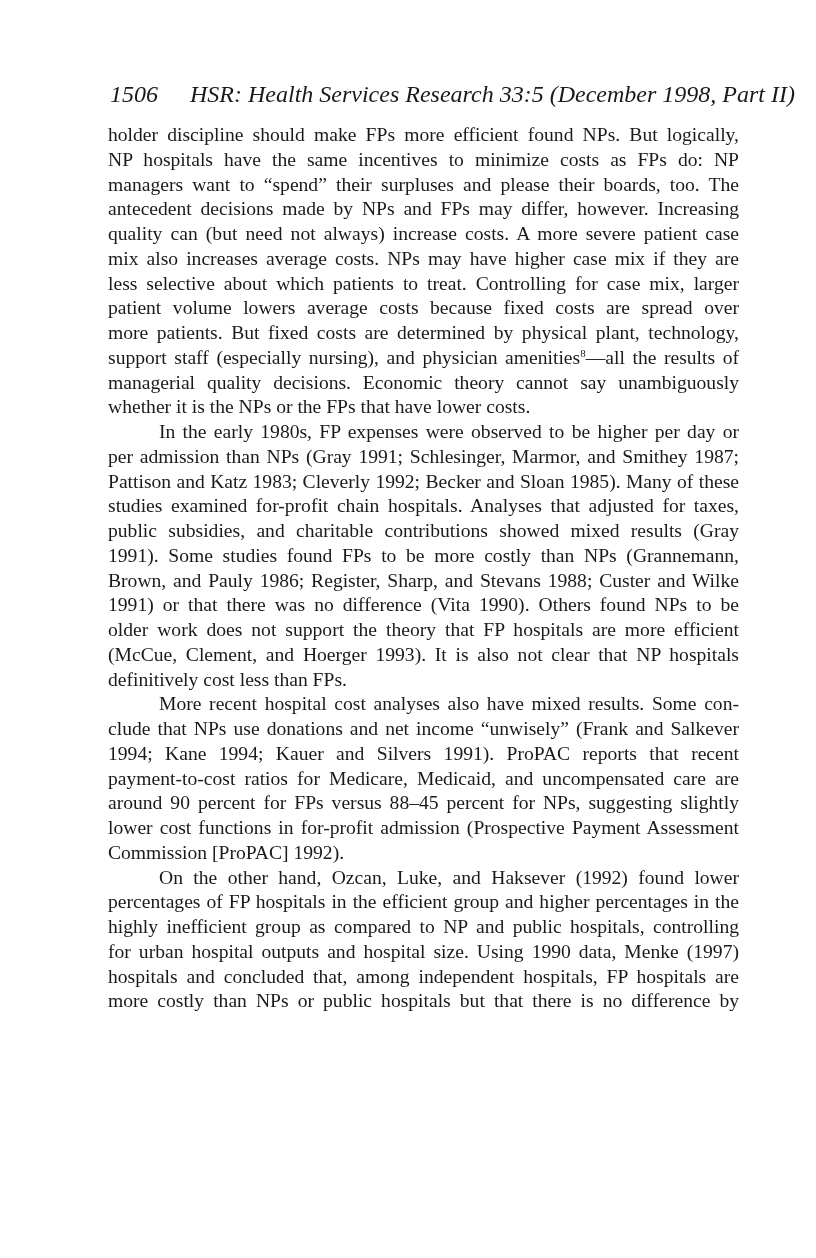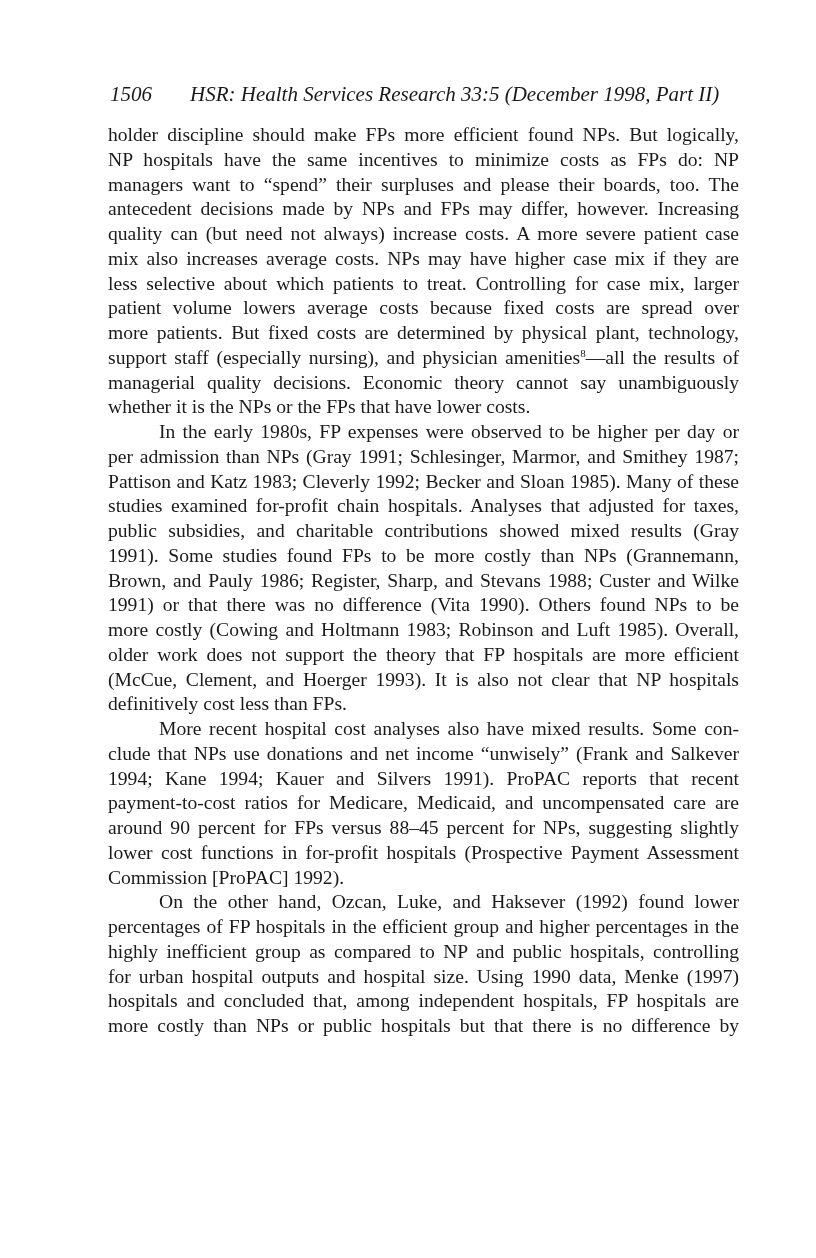--- a/index.html
+++ b/index.html
@@ -13,21 +13,21 @@
       position: relative;
       overflow: hidden;
       color: #1a1a1a;
       font-family: "Liberation Serif", "DejaVu Serif", serif;
     }
     .running-head {
       position: absolute;
       left: 110px;
       top: 82px;
       width: 640px;
-      font-size: 21px;
+      font-size: 24px;
       font-style: italic;
       line-height: 24px;
       white-space: nowrap;
     }
     .running-head .page-number {
       display: inline-block;
       width: 80px;
     }
     .body-text {
       position: absolute;
@@ -85,33 +85,32 @@
 
   <div>
     <span class="line indent">In the early 1980s, FP expenses were observed to be higher per day or</span>
     <span class="line">per admission than NPs (Gray 1991; Schlesinger, Marmor, and Smithey 1987;</span>
     <span class="line">Pattison and Katz 1983; Cleverly 1992; Becker and Sloan 1985). Many of these</span>
     <span class="line">studies examined for-profit chain hospitals. Analyses that adjusted for taxes,</span>
     <span class="line">public subsidies, and charitable contributions showed mixed results (Gray</span>
     <span class="line">1991). Some studies found FPs to be more costly than NPs (Grannemann,</span>
     <span class="line">Brown, and Pauly 1986; Register, Sharp, and Stevans 1988; Custer and Wilke</span>
     <span class="line">1991) or that there was no difference (Vita 1990). Others found NPs to be</span>
-    <span class="line">more costly (Cowing and Holtmann 1983; Robinson and Luft 1985). Overall,</span>
     <span class="line">older work does not support the theory that FP hospitals are more efficient</span>
     <span class="line">(McCue, Clement, and Hoerger 1993). It is also not clear that NP hospitals</span>
     <span class="line last">definitively cost less than FPs.</span>
   </div>
 
   <div>
     <span class="line indent">More recent hospital cost analyses also have mixed results. Some con-</span>
     <span class="line">clude that NPs use donations and net income “unwisely” (Frank and Salkever</span>
     <span class="line">1994; Kane 1994; Kauer and Silvers 1991). ProPAC reports that recent</span>
     <span class="line">payment-to-cost ratios for Medicare, Medicaid, and uncompensated care are</span>
     <span class="line">around 90 percent for FPs versus 88–45 percent for NPs, suggesting slightly</span>
-    <span class="line">lower cost functions in for-profit hospitals (Prospective Payment Assessment</span>
+    <span class="line">lower cost functions in for-profit admission (Prospective Payment Assessment</span>
     <span class="line last">Commission [ProPAC] 1992).</span>
   </div>
 
   <div>
     <span class="line indent">On the other hand, Ozcan, Luke, and Haksever (1992) found lower</span>
     <span class="line">percentages of FP hospitals in the efficient group and higher percentages in the</span>
     <span class="line">highly inefficient group as compared to NP and public hospitals, controlling</span>
     <span class="line">for urban hospital outputs and hospital size. Using 1990 data, Menke (1997)</span>
     <span class="line">hospitals and concluded that, among independent hospitals, FP hospitals are</span>
     <span class="line">more costly than NPs or public hospitals but that there is no difference by</span>

